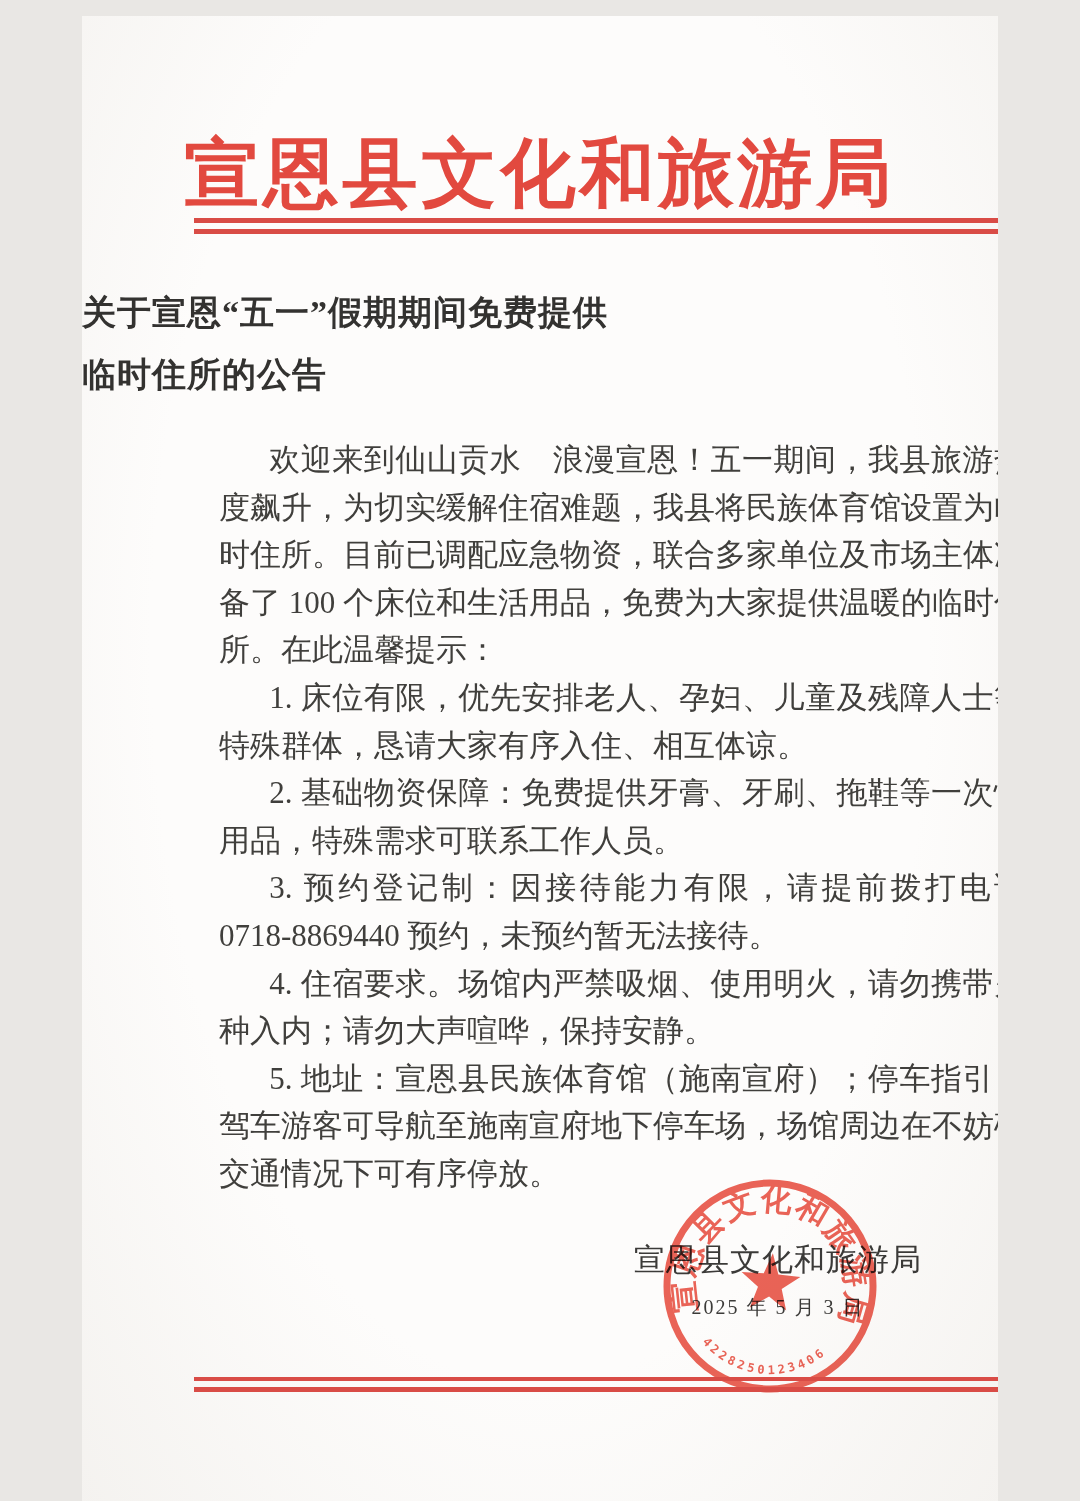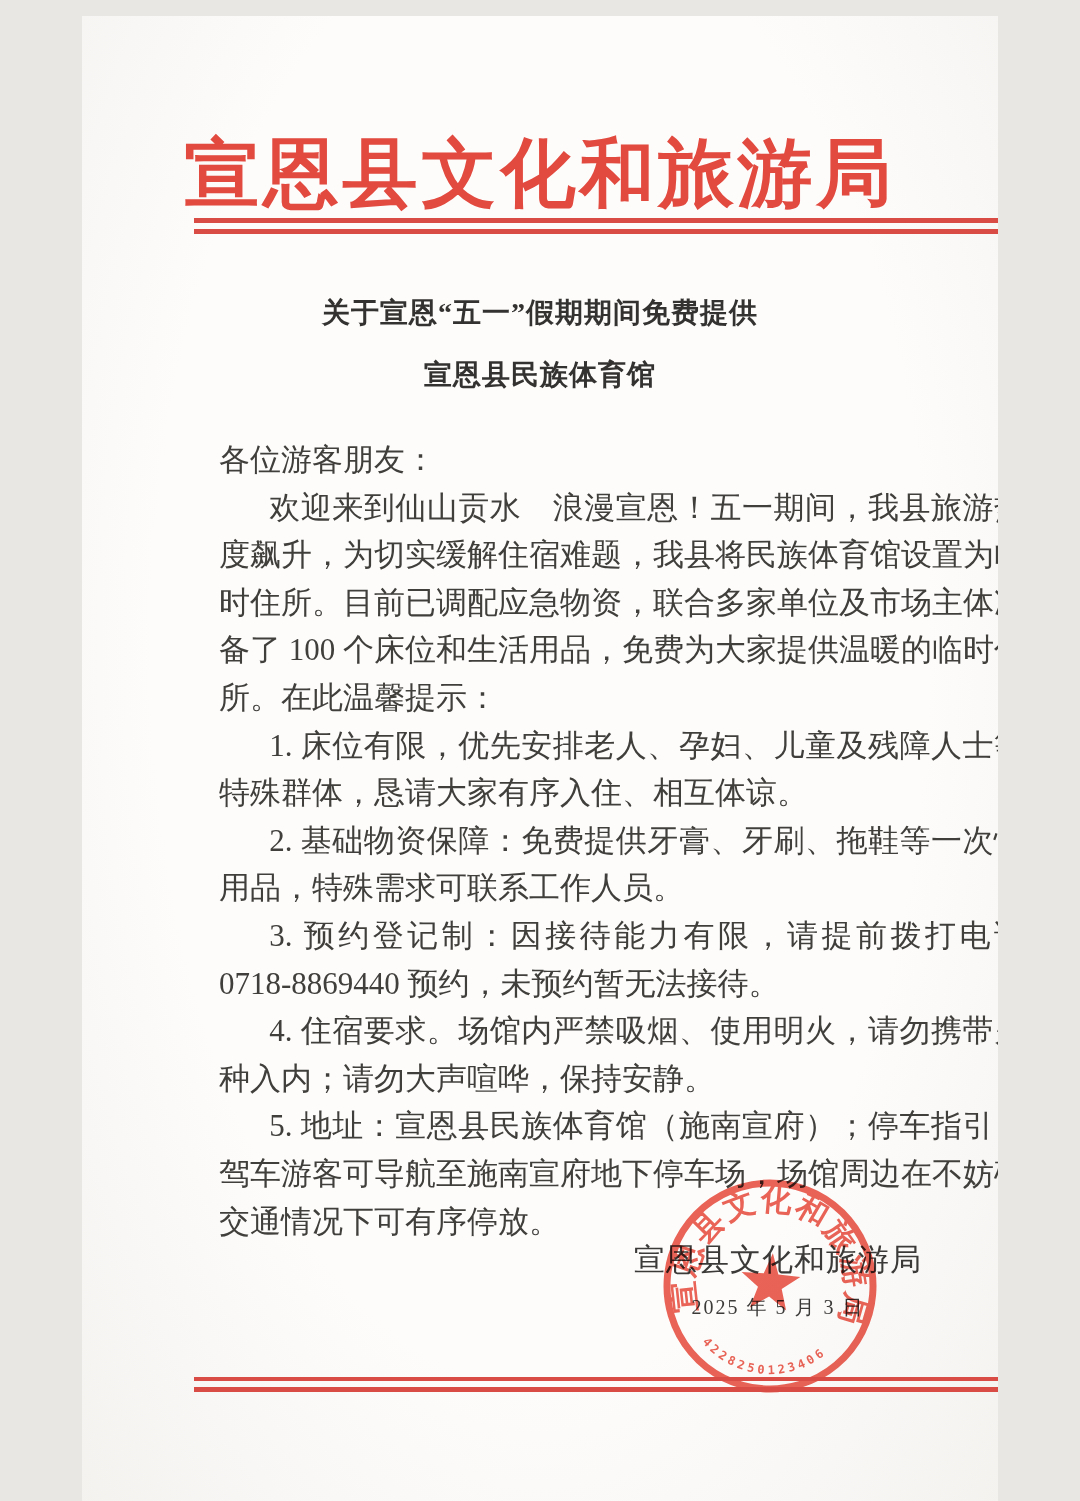--- a/index.html
+++ b/index.html
@@ -24,22 +24,22 @@
   }
   .rule{position:absolute; left:112px; width:871px; background:#d94c46;}
   .rule-top-1{top:202px; height:5px;}
   .rule-top-2{top:213px; height:5px;}
   .rule-bottom-1{top:1361px; height:4px;}
   .rule-bottom-2{top:1371px; height:5px;}
   
   .doc-title{
     position:absolute; top:266px; left:0; width:100%;
     margin:0;
-    text-align:center;
-    font-size:28px; line-height:62px; font-weight:bold;
+    text-align:left;
+    font-size:34px; line-height:62px; font-weight:bold;
     letter-spacing:1px;
     color:#333230;
   }
   
   .doc-body{
     position:absolute; left:137px; top:420px; width:806px;
     font-size:31px; line-height:47.6px;
     text-align:justify;
     color:#403f3c;
   }
@@ -73,25 +73,24 @@
 
 <div class="page">
 
   <div class="letterhead">宣恩县文化和旅游局</div>
 
   <div class="rule rule-top-1"></div>
   <div class="rule rule-top-2"></div>
 
   <h1 class="doc-title">
     <span>关于宣恩“五一”假期期间免费提供</span><br>
-    <span>宣恩县民族体育馆</span>
+    <span>临时住所的公告</span>
   </h1>
 
   <div class="doc-body">
-    <p class="salutation">各位游客朋友：</p>
     <p>欢迎来到仙山贡水　浪漫宣恩！五一期间，我县旅游热度飙升，为切实缓解住宿难题，我县将民族体育馆设置为临时住所。目前已调配应急物资，联合多家单位及市场主体准备了 100 个床位和生活用品，免费为大家提供温暖的临时住所。在此温馨提示：</p>
     <p>1. 床位有限，优先安排老人、孕妇、儿童及残障人士等特殊群体，恳请大家有序入住、相互体谅。</p>
     <p>2. 基础物资保障：免费提供牙膏、牙刷、拖鞋等一次性用品，特殊需求可联系工作人员。</p>
     <p>3. 预约登记制：因接待能力有限，请提前拨打电话 0718-8869440 预约，未预约暂无法接待。</p>
     <p>4. 住宿要求。场馆内严禁吸烟、使用明火，请勿携带火种入内；请勿大声喧哗，保持安静。</p>
     <p>5. 地址：宣恩县民族体育馆（施南宣府）；停车指引：驾车游客可导航至施南宣府地下停车场，场馆周边在不妨碍交通情况下可有序停放。</p>
   </div>
 
   <div class="signature">
     <div class="sig-agency">宣恩县文化和旅游局</div>

